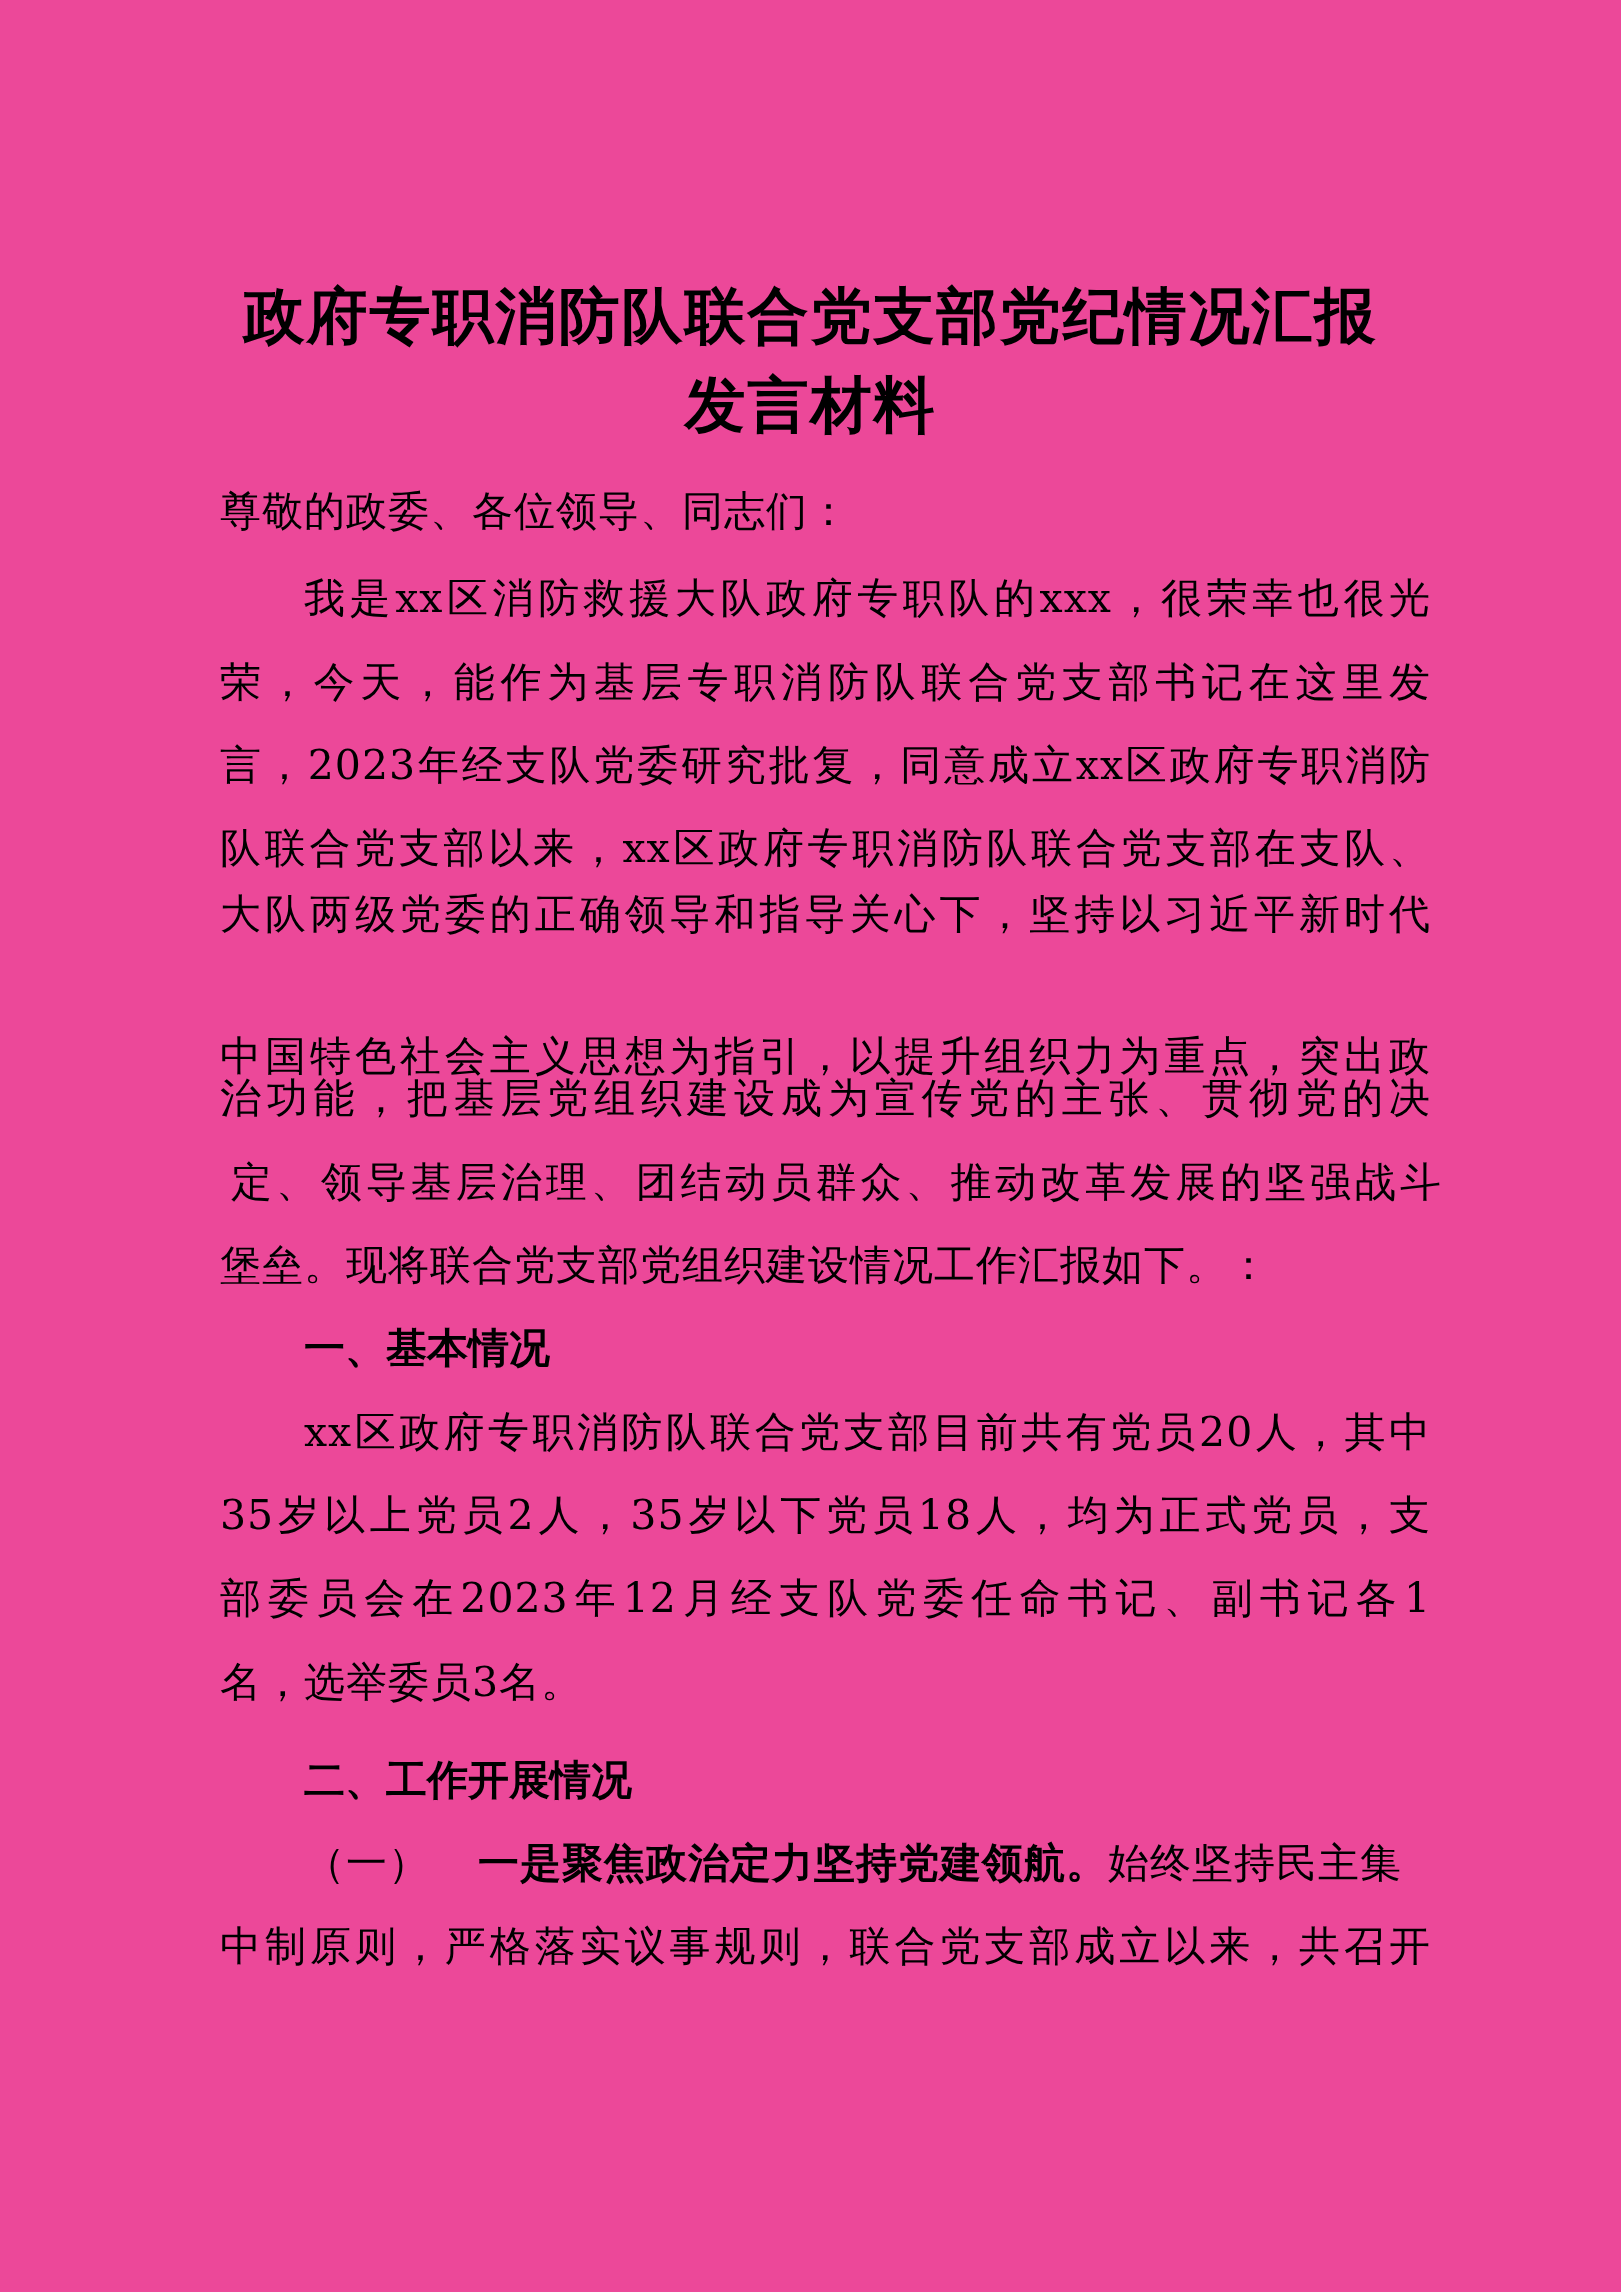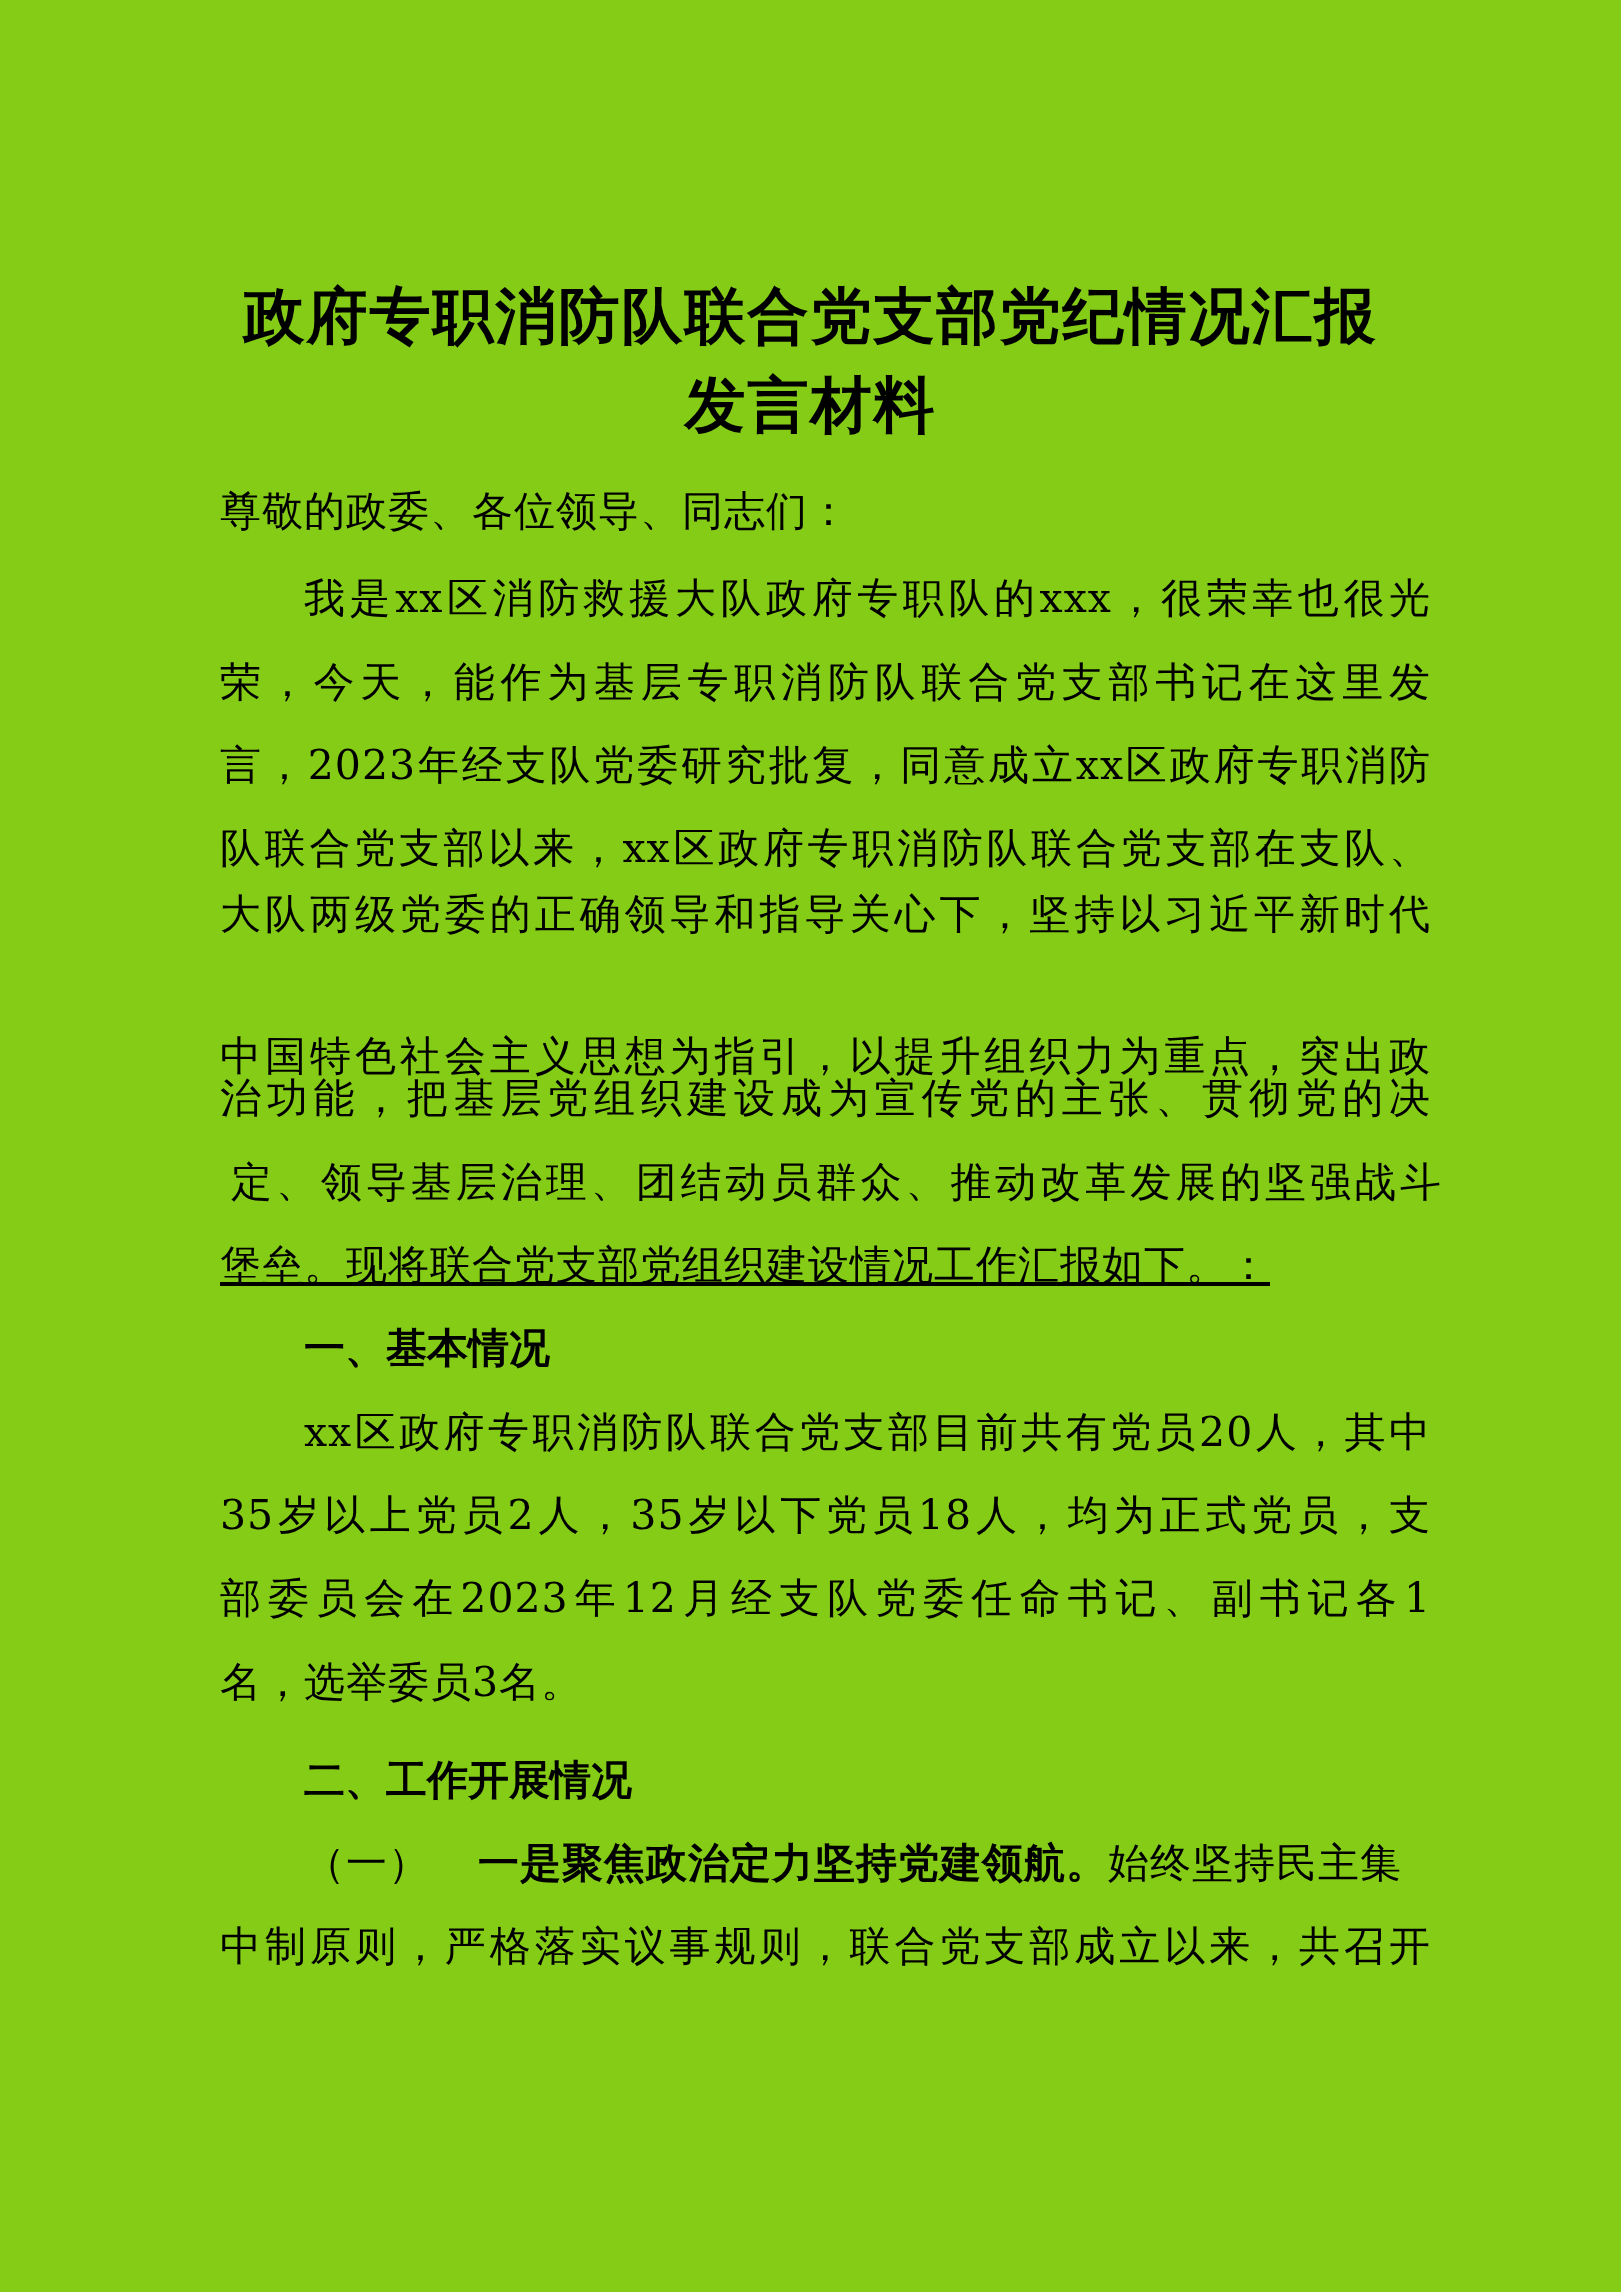--- a/index.html
+++ b/index.html
@@ -1,18 +1,18 @@
 <!DOCTYPE html>
 <html><head>
 <meta charset="utf-8">
 <style>
   html, body { margin: 0; padding: 0; background: #ffffff; }
   body { width: 1621px; height: 2293px; position: relative; overflow: hidden;
          font-family: "DejaVu Serif", "Liberation Serif", serif; color: #000; }
-  .page { position: absolute; left: 0; top: 0; width: 1621px; height: 2293px; background: #84cc16; }
+  .page { position: absolute; left: 0; top: 0; width: 1621px; height: 2293px; background: #ec4899; }
   .title { position: absolute; left: 196px; width: 1229px; text-align: center;
            font-family: "DejaVu Sans", "Liberation Sans", sans-serif; font-weight: bold;
            font-size: 61px; letter-spacing: 2px; line-height: 88px; }
   .line { position: absolute; left: 220px; width: 1211px; font-size: 41px; line-height: 59px;
           white-space: nowrap; text-align: justify; text-align-last: justify; letter-spacing: 1px; }
   .line.indent { left: 304px; width: 1127px; }
   .line.last { text-align-last: left; }
   .heading { position: absolute; left: 304px; font-size: 41px; line-height: 59px; white-space: nowrap;
              font-family: Liberation Serif, serif; font-weight: bold; }
   .bold { font-weight: bold; font-family: "DejaVu Sans", "Liberation Sans", sans-serif; margin-left: 48px; }
@@ -27,21 +27,21 @@
   <div class="line last" style="top:482px;">尊敬的政委、各位领导、同志们：</div>
 
   <div class="line indent" style="top:569px;">我是xx区消防救援大队政府专职队的xxx，很荣幸也很光</div>
   <div class="line" style="top:653px;">荣，今天，能作为基层专职消防队联合党支部书记在这里发</div>
   <div class="line" style="top:736px;">言，2023年经支队党委研究批复，同意成立xx区政府专职消防</div>
   <div class="line" style="top:819px;">队联合党支部以来，xx区政府专职消防队联合党支部在支队、</div>
   <div class="line" style="top:885px;">大队两级党委的正确领导和指导关心下，坚持以习近平新时代</div>
   <div class="line" style="top:1027px;">中国特色社会主义思想为指引，以提升组织力为重点，突出政</div>
   <div class="line" style="top:1069px;">治功能，把基层党组织建设成为宣传党的主张、贯彻党的决</div>
   <div class="line" style="top:1153px;margin-left:11px;">定、领导基层治理、团结动员群众、推动改革发展的坚强战斗</div>
-  <div class="line last" style="top:1236px;text-decoration:underline;">堡垒。现将联合党支部党组织建设情况工作汇报如下。：</div>
+  <div class="line last" style="top:1236px;">堡垒。现将联合党支部党组织建设情况工作汇报如下。：</div>
 
   <div class="heading" style="top:1319px;">一、基本情况</div>
   <div class="line indent" style="top:1403px;">xx区政府专职消防队联合党支部目前共有党员20人，其中</div>
   <div class="line" style="top:1486px;">35岁以上党员2人，35岁以下党员18人，均为正式党员，支</div>
   <div class="line" style="top:1569px;">部委员会在2023年12月经支队党委任命书记、副书记各1</div>
   <div class="line last" style="top:1653px;">名，选举委员3名。</div>
 
   <div class="heading" style="top:1751px;">二、工作开展情况</div>
   <div class="line indent last" style="top:1834px;">
     <span>（一）</span><span class="bold">一是聚焦政治定力坚持党建领航。</span><span>始终坚持民主集</span>

